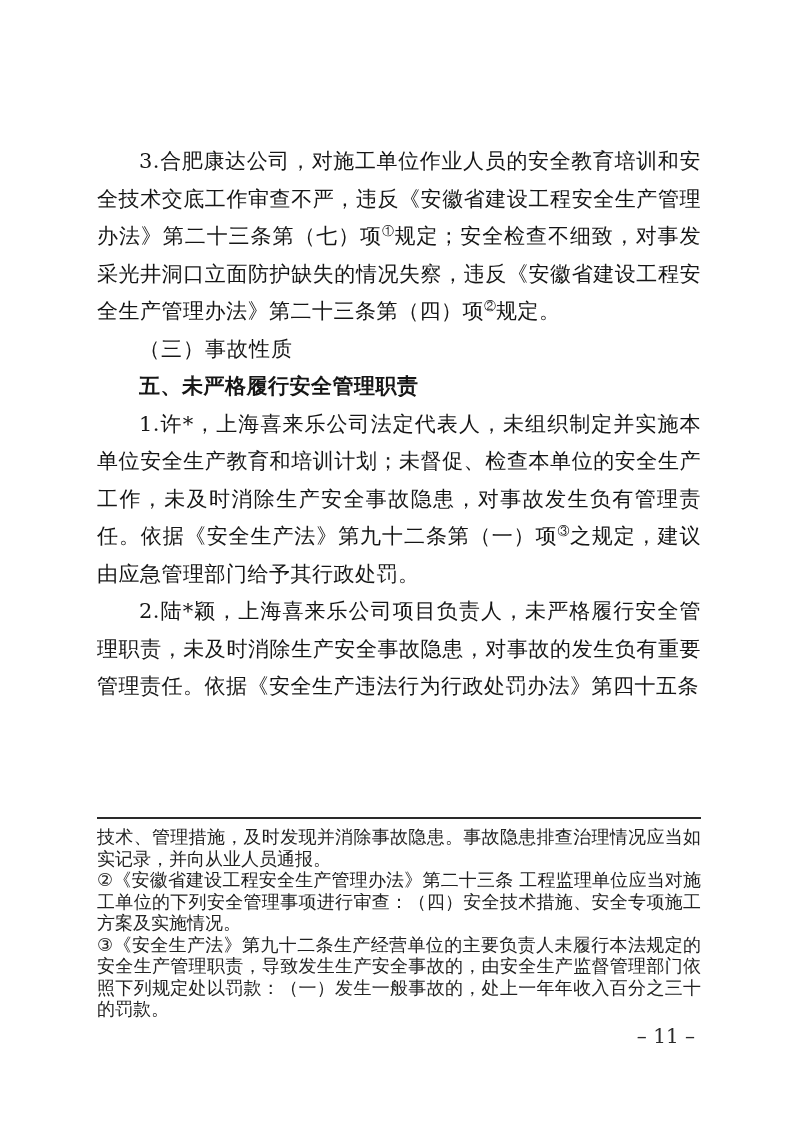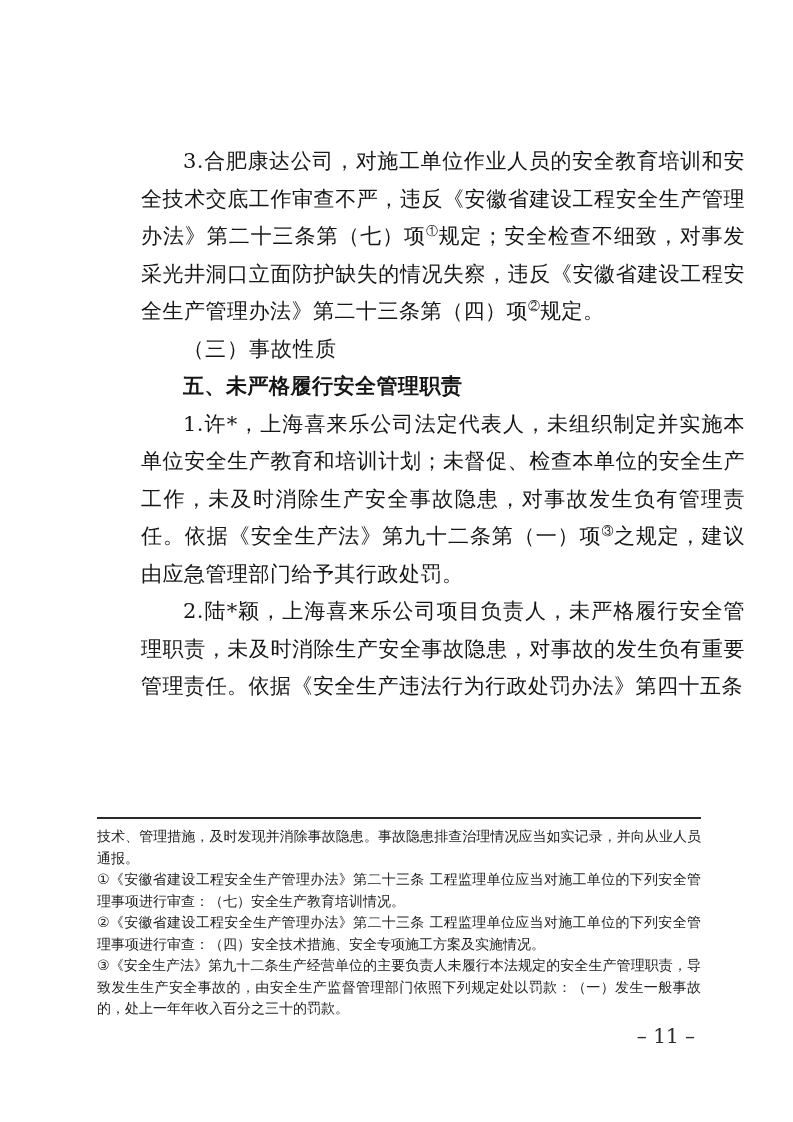--- a/index.html
+++ b/index.html
@@ -16,21 +16,20 @@
     color: #161616;
     font-family: "DejaVu Serif", "Liberation Serif", serif;
   }
   .content {
     position: absolute;
     left: 97px;
     top: 143px;
     width: 604px;
     max-height: 676px;
     overflow: hidden;
-    margin-left: 44px;
   }
   p.para {
     margin: 0;
     text-indent: 2em;
     text-align: justify;
     font-size: 21px;
     line-height: 37.5px;
     letter-spacing: 0.5px;
   }
   p.para.heading {
@@ -47,21 +46,21 @@
     letter-spacing: 0;
   }
   .footnotes {
     position: absolute;
     left: 97px;
     top: 817px;
     width: 604px;
     border-top: 2px solid #2a2a2a;
     padding-top: 7px;
     font-family: "DejaVu Sans", "Liberation Sans", sans-serif;
-    font-size: 14px;
+    font-size: 18px;
     line-height: 21.5px;
     color: #222222;
   }
   .footnote-item {
     margin: 0;
     text-align: justify;
   }
   .page-footer {
     position: absolute;
     left: 6px;
@@ -81,19 +80,18 @@
       <p class="para body"><span>3.合肥康达公司，对施工单位作业人员的安全教育培训和安全技术交底工作审查不严，违反《安徽省建设工程安全生产管理办法》第二十三条第（七）项</span><span class="fnref">①</span><span>规定；安全检查不细致，对事发采光井洞口立面防护缺失的情况失察，违反《安徽省建设工程安全生产管理办法》第二十三条第（四）项</span><span class="fnref">②</span><span>规定。</span></p>
       <p class="para subheading"><span>（三）事故性质</span></p>
       <p class="para heading"><span>五、未严格履行安全管理职责</span></p>
       <p class="para body"><span>1.许*，上海喜来乐公司法定代表人，未组织制定并实施本单位安全生产教育和培训计划；未督促、检查本单位的安全生产工作，未及时消除生产安全事故隐患，对事故发生负有管理责任。依据《安全生产法》第九十二条第（一）项</span><span class="fnref">③</span><span>之规定，建议由应急管理部门给予其行政处罚。</span></p>
       <p class="para body"><span>2.陆*颖，上海喜来乐公司项目负责人，未严格履行安全管理职责，未及时消除生产安全事故隐患，对事故的发生负有重要管理责任。依据《安全生产违法行为行政处罚办法》第四十五条</span></p>
     </div>
 
   <div class="footnotes">
     <div></div>
   <p class="footnote-item">技术、管理措施，及时发现并消除事故隐患。事故隐患排查治理情况应当如实记录，并向从业人员通报。</p>
-      <p class="footnote-item">①《安徽省建设工程安全生产管理办法》第二十三条 工程监理单位应当对施工单位的下列安全管理事项进行审查：（七）安全生产教育培训情况。</p>
       <p class="footnote-item">②《安徽省建设工程安全生产管理办法》第二十三条 工程监理单位应当对施工单位的下列安全管理事项进行审查：（四）安全技术措施、安全专项施工方案及实施情况。</p>
       <p class="footnote-item">③《安全生产法》第九十二条生产经营单位的主要负责人未履行本法规定的安全生产管理职责，导致发生生产安全事故的，由安全生产监督管理部门依照下列规定处以罚款：（一）发生一般事故的，处上一年年收入百分之三十的罚款。</p>
     </div>
 
   <div class="page-footer">– 11 –</div>
 </div>
 
 </body></html>

